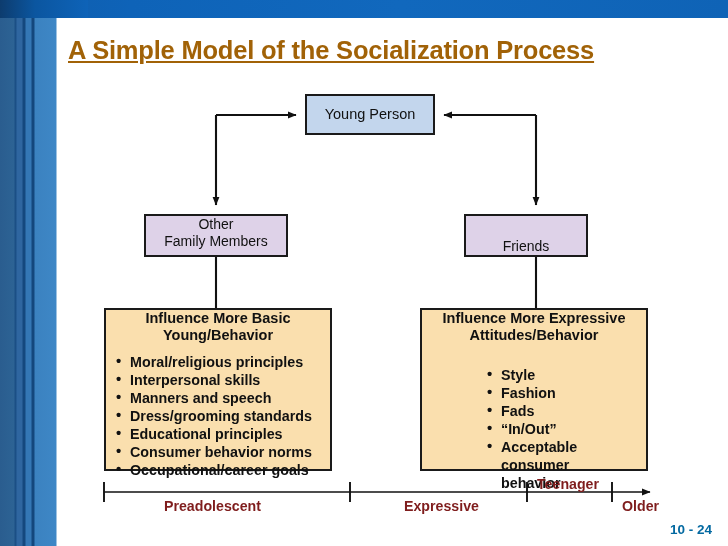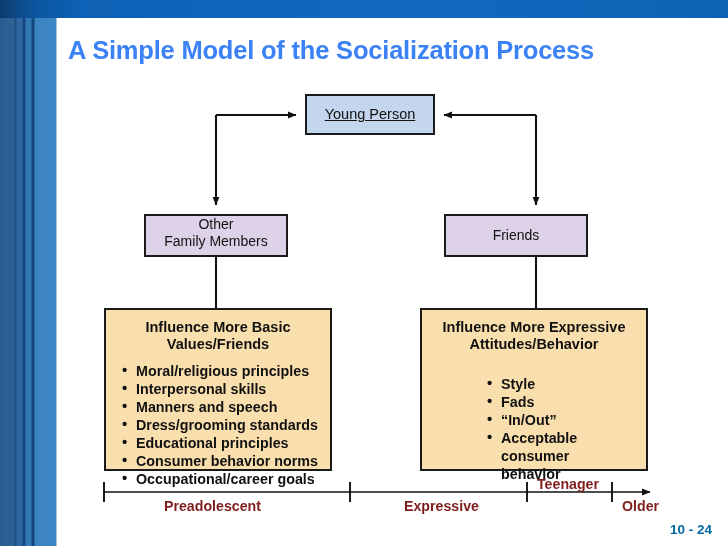--- a/index.html
+++ b/index.html
@@ -45,23 +45,24 @@
     width: 88px; height: 18px;
     background: linear-gradient(to right, #0d3c6e 0%, #0b56a0 40%, #0e63b8 100%);
   }
   
   .title {
     position: absolute;
     left: 68px; top: 36px;
     width: 620px;
     font-size: 25.5px;
     font-weight: bold;
-    color: #3b82f6;
+    color: #a16207;
     letter-spacing: -0.2px;
     white-space: nowrap;
+    text-decoration: underline;
   }
   
   .diagram {
     position: absolute;
     left: 0; top: 0;
     width: 728px; height: 546px;
   }
   .svg-layer {
     position: absolute;
     left: 0; top: 0;
@@ -76,37 +77,36 @@
     display: flex;
     flex-direction: column;
     align-items: center;
     color: #111111;
   }
   .box-young {
     left: 305px; top: 94px;
     width: 130px; height: 41px;
     background: #c3d6ed;
     justify-content: center;
-    text-decoration: underline;
   }
   .box-young .box-label {
     font-size: 14.5px;
     line-height: 1.15;
   }
   .box-family {
     left: 144px; top: 214px;
     width: 144px; height: 43px;
     background: #ded2e8;
     justify-content: flex-start;
   }
   .box-friends {
-    left: 444px; top: 214px;
-    width: 144px; height: 43px;
+    left: 464px; top: 214px;
+    width: 124px; height: 43px;
     background: #ded2e8;
-    justify-content: center;
+    justify-content: flex-end;
   }
   .box-family .box-label, .box-friends .box-label {
     font-size: 14px;
     line-height: 1.18;
     text-align: center;
   }
   .panel {
     position: absolute;
     box-sizing: border-box;
     border: 2px solid #1a1a1a;
@@ -119,33 +119,32 @@
   }
   .panel-right {
     left: 420px; top: 308px;
     width: 228px; height: 163px;
   }
   .panel-heading {
     text-align: center;
     font-size: 14.5px;
     font-weight: bold;
     line-height: 1.2;
-    padding-top: 9px;
   }
   .panel-list {
     list-style: none;
     margin: 0;
     padding: 0;
     font-size: 14.3px;
     font-weight: bold;
     line-height: 1.26;
   }
   .panel-left .panel-list {
     margin-top: 8px;
-    padding-left: 16px;
+    padding-left: 10px;
   }
   .panel-right .panel-list {
     margin-top: 21px;
     padding-left: 65px;
   }
   .panel-list li {
     position: relative;
     padding-left: 14px;
     white-space: pre-line;
   }
@@ -225,40 +224,41 @@
       <span class="box-label">Family Members</span>
     </div>
 
     <div class="box box-friends">
       <span class="box-label">Friends</span>
     </div>
 
     <div class="panel panel-left">
       <div class="panel-heading">
         <div>Influence More Basic</div>
-        <div>Values/Friends</div>
+        <div>Young/Behavior</div>
       </div>
       <ul class="panel-list">
         <li>Moral/religious principles</li>
         <li>Interpersonal skills</li>
         <li>Manners and speech</li>
         <li>Dress/grooming standards</li>
         <li>Educational principles</li>
         <li>Consumer behavior norms</li>
         <li>Occupational/career goals</li>
       </ul>
     </div>
 
     <div class="panel panel-right">
       <div class="panel-heading">
         <div>Influence More Expressive</div>
         <div>Attitudes/Behavior</div>
       </div>
       <ul class="panel-list">
         <li>Style</li>
+        <li>Fashion</li>
         <li>Fads</li>
         <li>“In/Out”</li>
         <li>Acceptable
 consumer
 behavior</li>
       </ul>
     </div>
 
     <div class="tl-label tl-pre">Preadolescent</div>
     <div class="tl-label tl-ado">Expressive</div>

